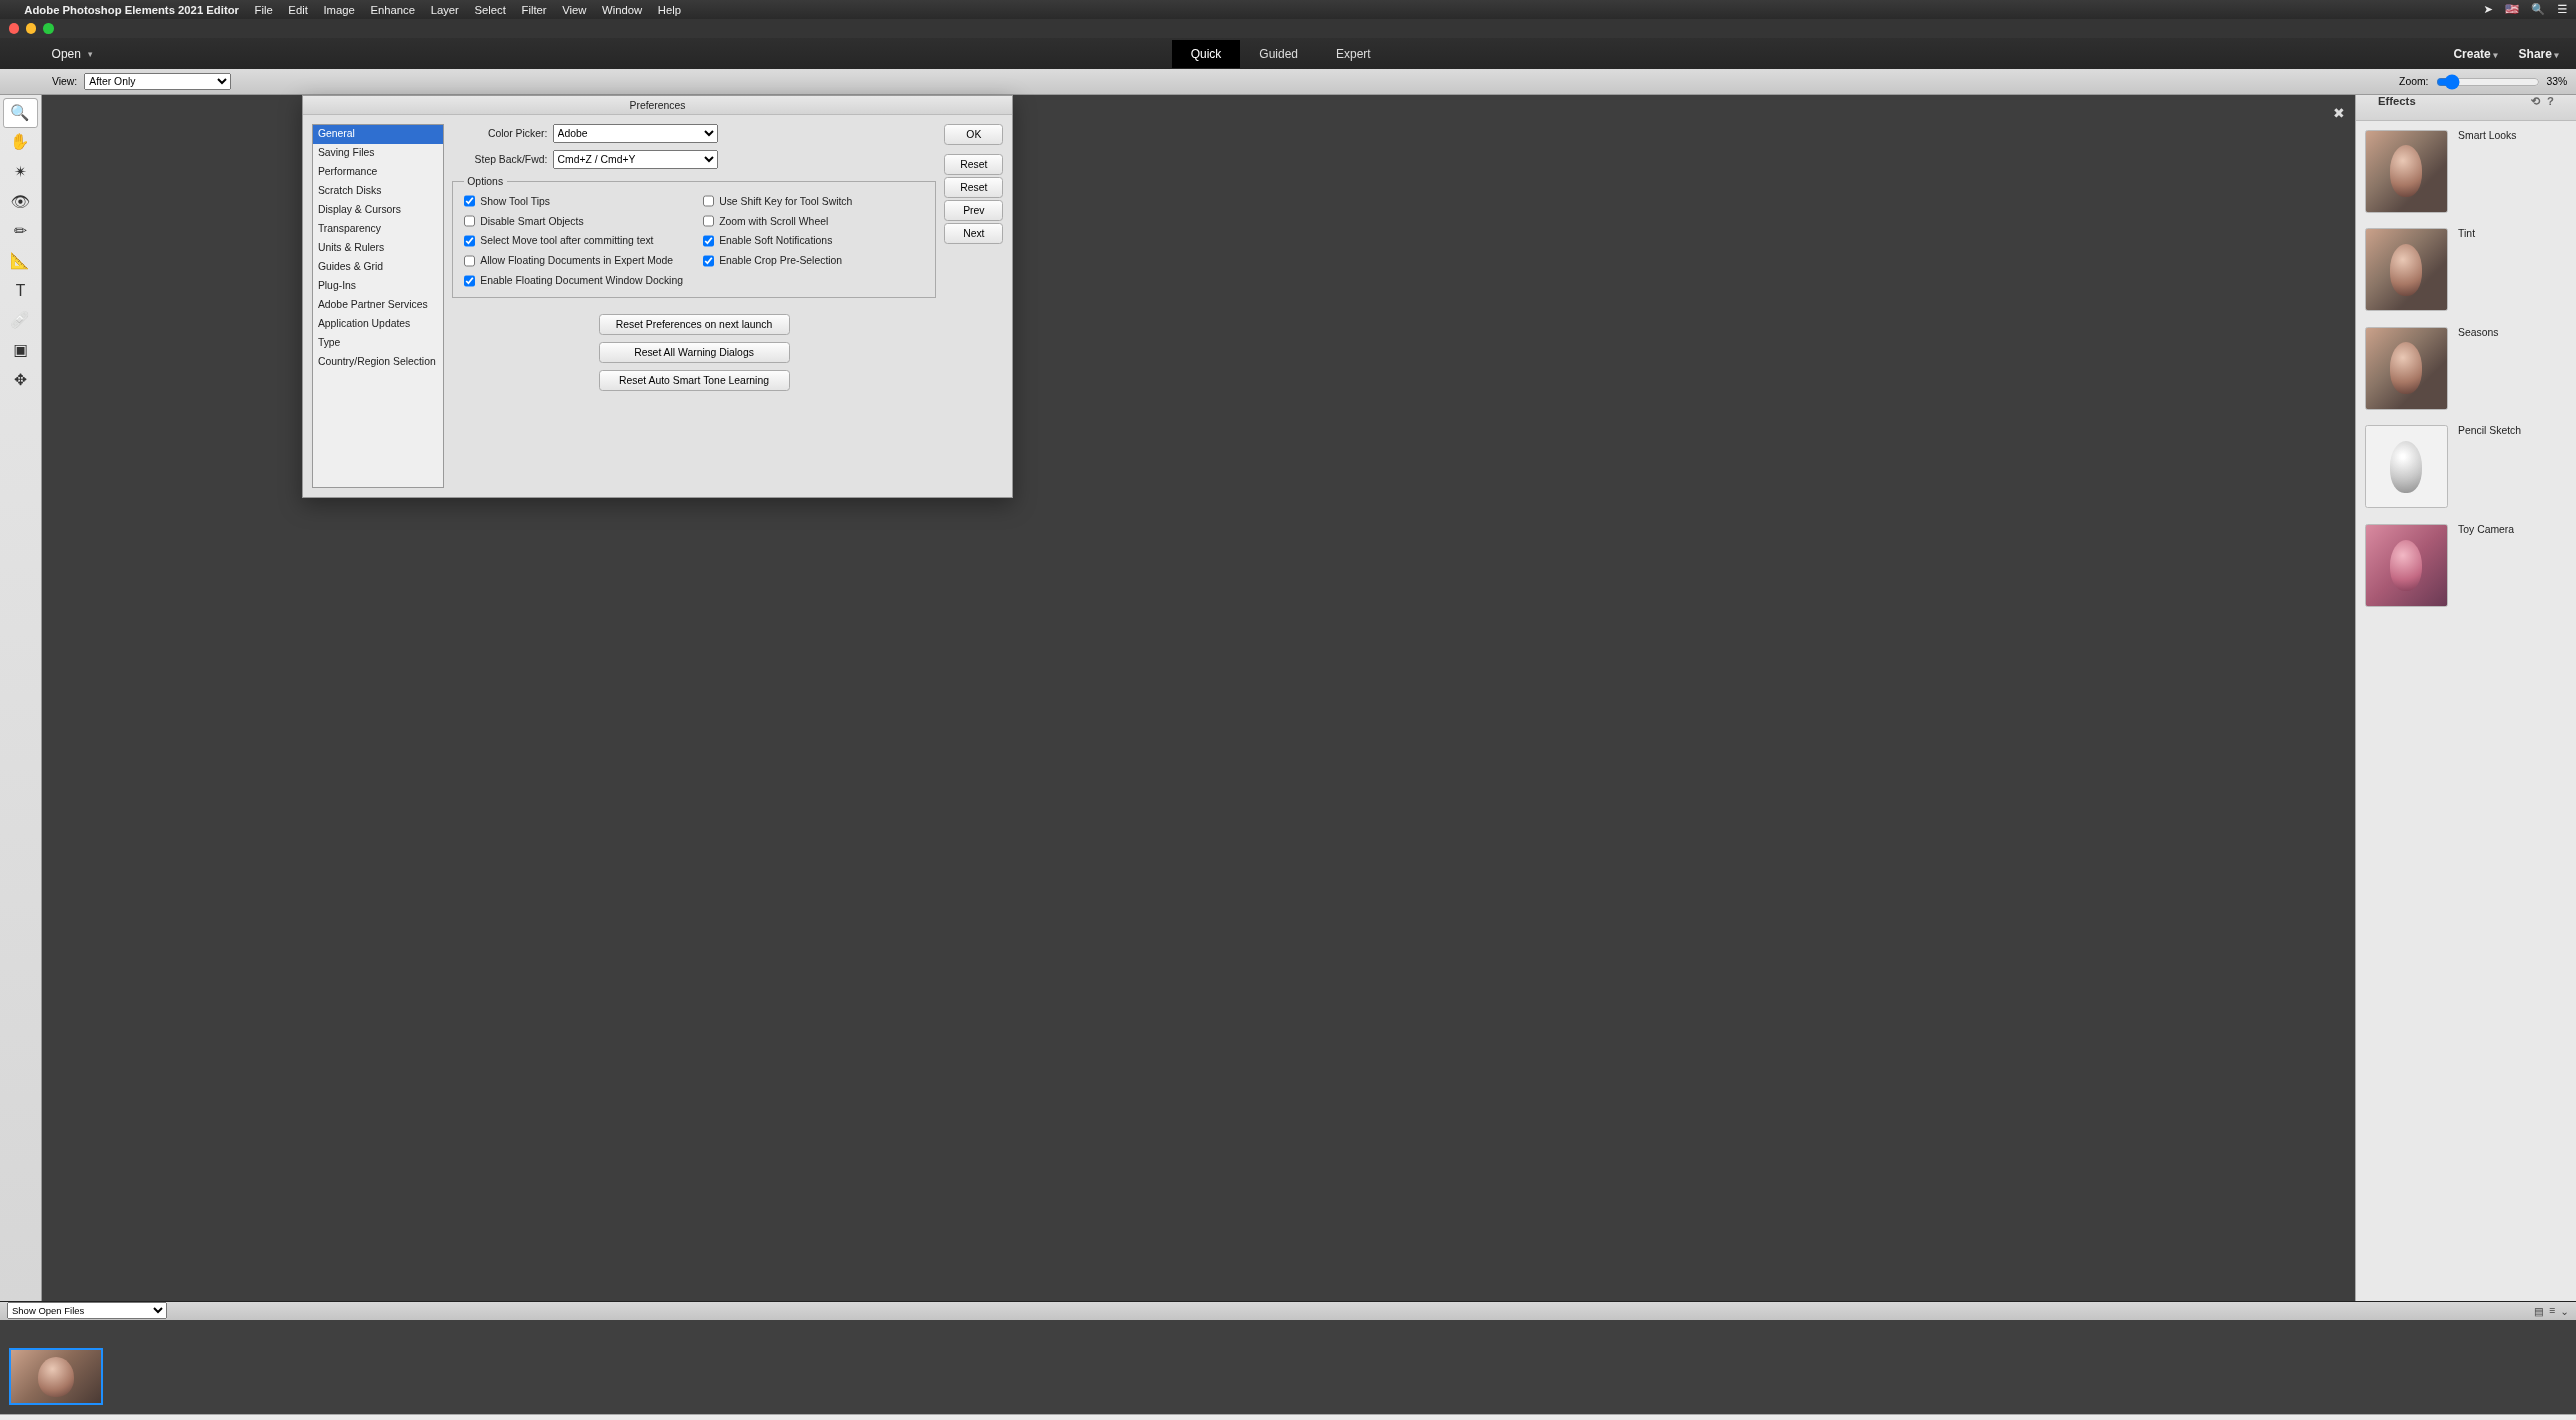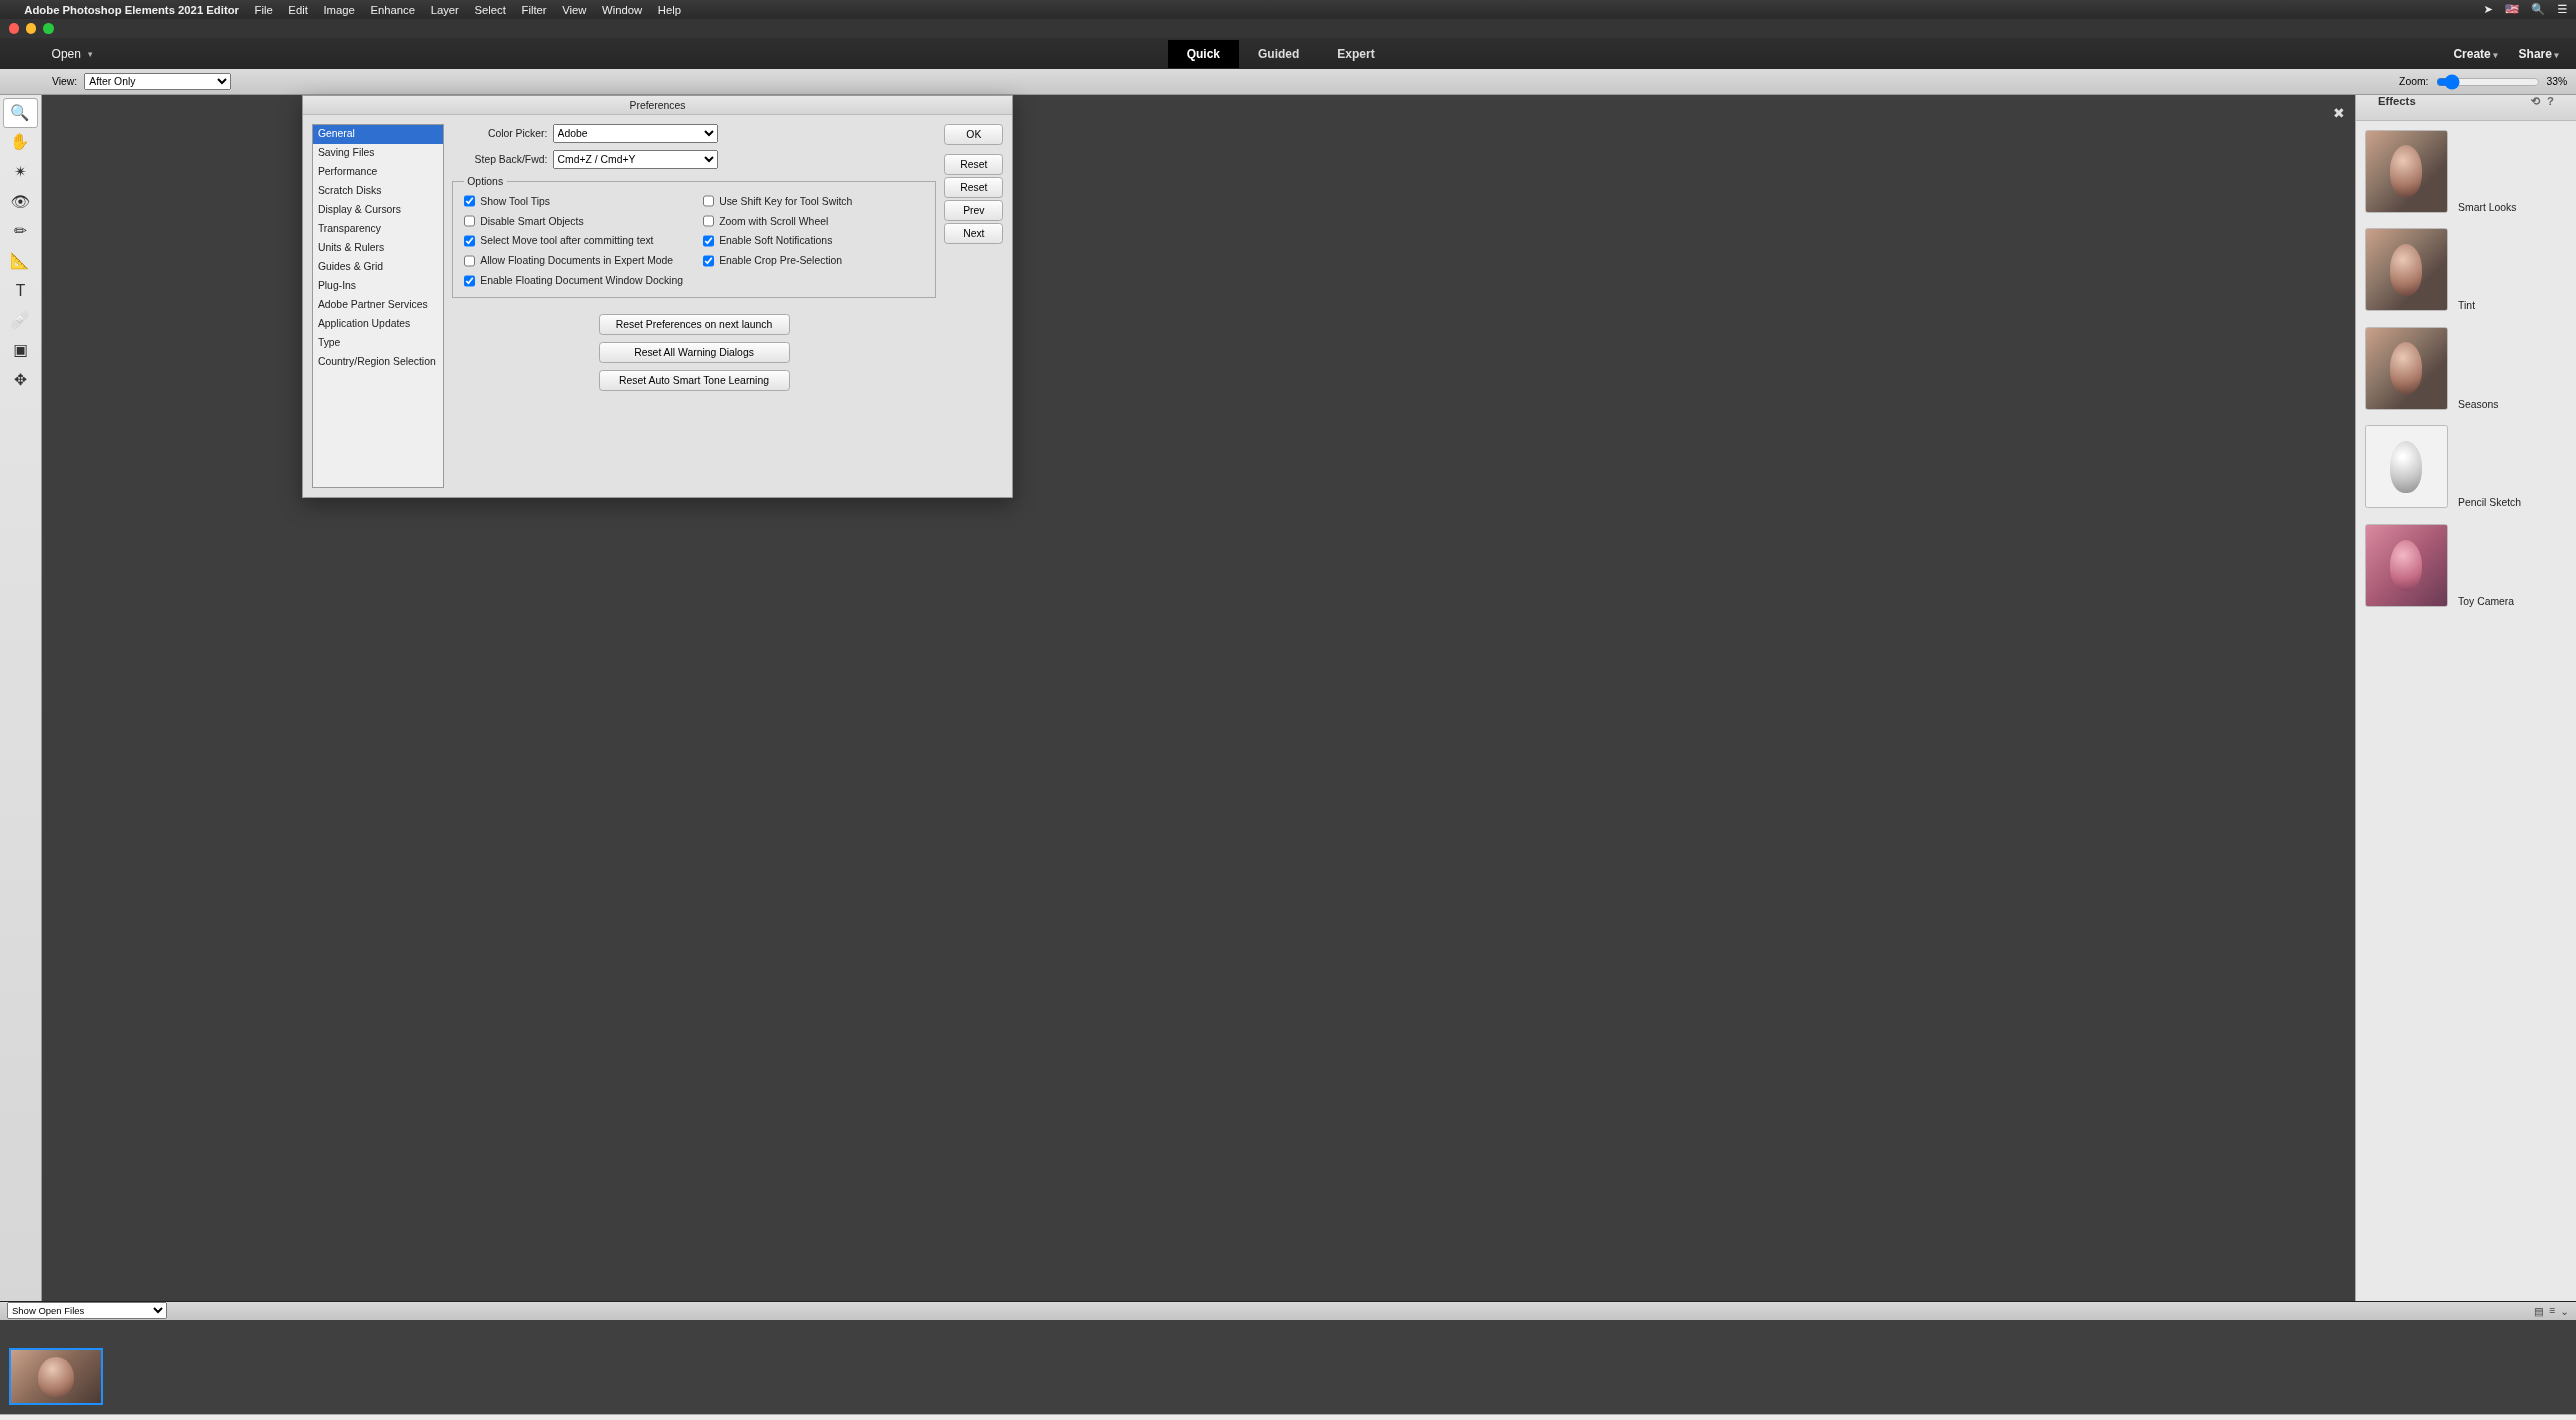--- a/index.html
+++ b/index.html
@@ -14,21 +14,21 @@
 
 
 .window-chrome { height: 19px; background: #353535; display: flex; align-items: center; padding-left: 8.7px; gap: 7px; }
 .traffic { width: 10.4px; height: 10.4px; border-radius: 50%; }
 .traffic.red { background: #ff5f57; } .traffic.yellow { background: #febc2e; } .traffic.green { background: #28c840; }
 
 
 .app-bar { height: 31px; background: linear-gradient(#2f2f2f,#262626); display: flex; align-items: center; color: #eee; font-size: 12px; }
 .app-bar .open-btn { padding: 0 15.6px; font-weight: 400; display: flex; gap: 7px; align-items: center; margin-left: 36px; }
 .app-bar .modes { margin: 0 auto; display: flex; }
-.app-bar .mode { padding: 7px 19px; font-weight: 700; color: #ddd; }
+.app-bar .mode { padding: 7px 19px; font-weight: 400; color: #ddd; }
 .app-bar .mode.active { background: #000; color: #fff; }
 .app-bar .right-btns { display: flex; gap: 21px; padding-right: 17.3px; font-weight: 600; }
 .app-bar .right-btns span::after { content: " ▾"; font-size: 8.7px; opacity: .7; }
 .app-bar .open-btn::after { content: "▾"; font-size: 8.7px; opacity: .7; }
 
 
 .options-bar { height: 26px; background: linear-gradient(#dcdcdc,#c7c7c7); border-bottom: 0.9px solid #999; display: flex; align-items: center; padding: 0 8.7px 0 52px; font-size: 10.4px; gap: 7px; }
 .options-bar select { font-size: 10.4px; height: 17.3px; width: 147px; }
 .options-bar .zoom-group { margin-left: auto; display: flex; align-items: center; gap: 7px; }
 .options-bar input[type=range] { width: 104px; }
@@ -43,21 +43,21 @@
 
 
 .canvas { flex: 1; background: #3e3e3e; position: relative; }
 .doc-close { position: absolute; top: 10.4px; right: 10.4px; color: #ddd; font-size: 14px; }
 
 
 .effects-panel { width: 221px; background: #e9e9e9; border-left: 0.9px solid #aaa; display: flex; flex-direction: column; }
 .effects-panel .hdr { height: 26px; display: flex; align-items: flex-start; padding: 0 22px; font-size: 11.3px; font-weight: 600; color: #333; background: linear-gradient(#e4e4e4,#d4d4d4); border-bottom: 0.9px solid #bbb; }
 .effects-panel .hdr .icons { margin-left: auto; display: flex; gap: 7px; font-size: 11.3px; color: #666; }
 .effects-panel .list { flex: 1; overflow-y: auto; padding: 8.7px; display: flex; flex-direction: column; gap: 15.6px; }
-.effects-panel .item { display: flex; align-items: flex-end; gap: 10.4px; font-size: 10.4px; color: #222; }
+.effects-panel .item { display: flex; align-items: flex-start; gap: 10.4px; font-size: 10.4px; color: #222; }
 .effects-panel .thumb { width: 83px; height: 83px; border: 0.9px solid #bbb; border-radius: 2.6px; background: linear-gradient(135deg,#caa18a,#8a7566 40%,#5a4a44 70%); position: relative; }
 .effects-panel .thumb::after { content: ""; position: absolute; left: 30%; top: 18%; width: 40%; height: 64%; background: radial-gradient(circle at 40% 30%, #e9c8b5, #a87865 60%, #5a3a34); border-radius: 50% 50% 45% 45%; }
 .effects-panel .thumb.sketch { background: #f2f2f2; }
 .effects-panel .thumb.sketch::after { background: radial-gradient(circle at 40% 30%, #eee, #bbb 55%, #888); filter: contrast(1.2); }
 .effects-panel .thumb.toy { background: linear-gradient(135deg,#d98aa0,#a85a74 50%,#6a3a54); }
 .effects-panel .thumb.toy::after { background: radial-gradient(circle at 40% 30%, #f2b8c5, #c46a84 60%, #7a3a54); }
 
 
 .photo-bin { height: 113px; background: #404040; border-top: 0.9px solid #222; display: flex; flex-direction: column; gap: 20px; }
 .photo-bin .bin-hdr { height: 22.6px; background: linear-gradient(#d8d8d8,#c4c4c4); display: flex; align-items: center; padding: 0 7px; gap: 7px; }

